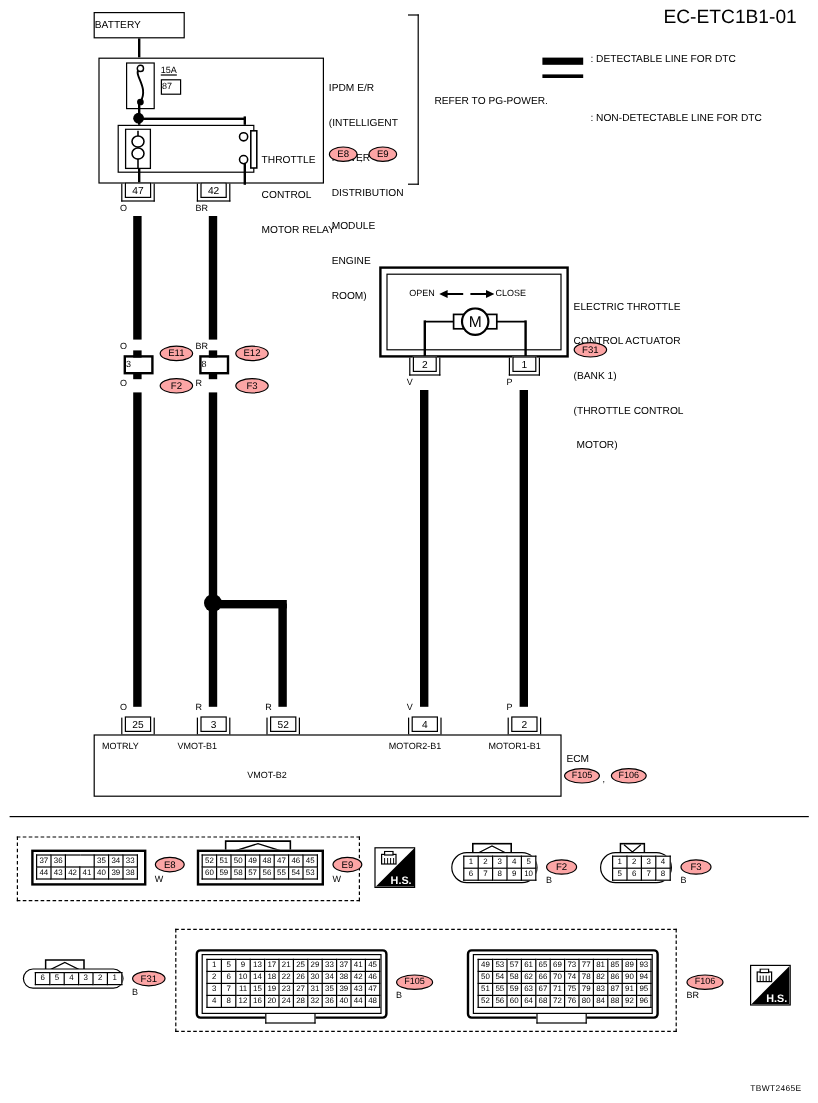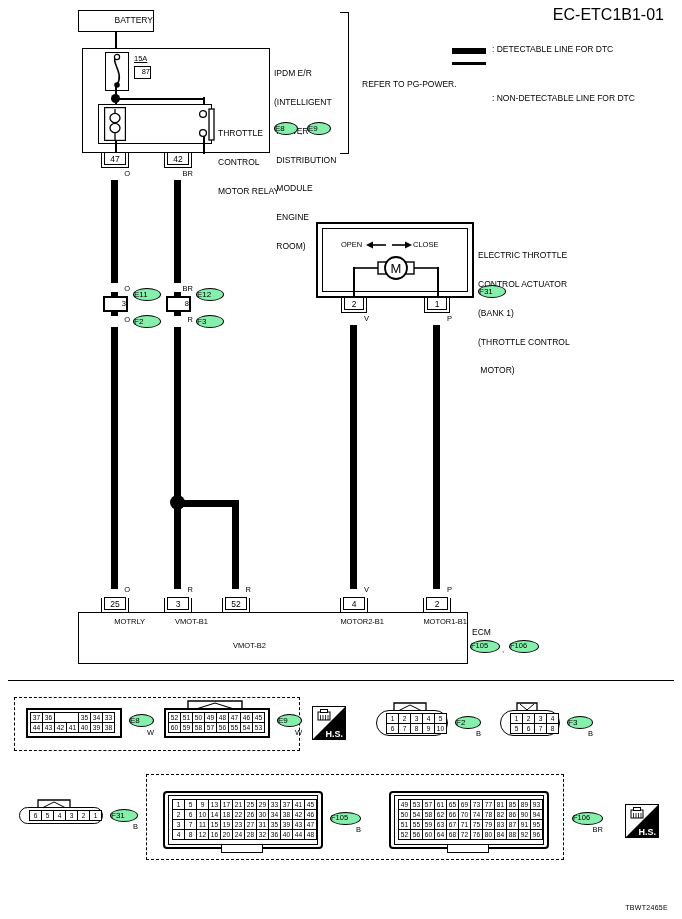--- a/index.html
+++ b/index.html
@@ -9,24 +9,24 @@
   .txt{font-size:8.5px;line-height:9.6px;letter-spacing:0px;white-space:pre;}
   .t7{font-size:7.5px;line-height:8.6px;white-space:pre;}
   
   .vth{position:absolute;background:#000;width:7px;}      
   .hth{position:absolute;background:#000;height:7px;}      
   .vthin{position:absolute;background:#000;width:2px;}
   .hthin{position:absolute;background:#000;height:2px;}
   .dot{position:absolute;background:#000;border-radius:50%;}
   .box{position:absolute;border:1.5px solid #000;background:#fff;box-sizing:border-box;}
   .box2{position:absolute;border:2px solid #000;background:#fff;box-sizing:border-box;}
-  .center{display:flex;align-items:center;justify-content:flex-end;text-align:center;}
+  .center{display:flex;align-items:center;justify-content:flex-start;text-align:center;}
   
-  .oval{position:absolute;border:1.3px solid #000;border-radius:50%;background:#86efac;
-        display:flex;align-items:center;justify-content:flex-start;font-size:8px;box-sizing:border-box;}
+  .oval{position:absolute;border:1.3px solid #000;border-radius:50%;background:#fca5a5;
+        display:flex;align-items:center;justify-content:center;font-size:8px;box-sizing:border-box;}
   
   .term{position:absolute;}
   .term .tb{position:absolute;left:0;top:0;width:100%;height:100%;
             border:1.5px solid #000;border-top:none;box-sizing:border-box;}
   .term .tn{position:absolute;left:3px;top:-1px;right:3px;height:13px;
             border:1.3px solid #000;background:#fff;box-sizing:border-box;
             display:flex;align-items:center;justify-content:center;font-size:8.5px;}
   
   .grid{position:absolute;border-collapse:collapse;background:#fff;}
   .grid td{border:0.9px solid #000;font-size:6.6px;text-align:center;

